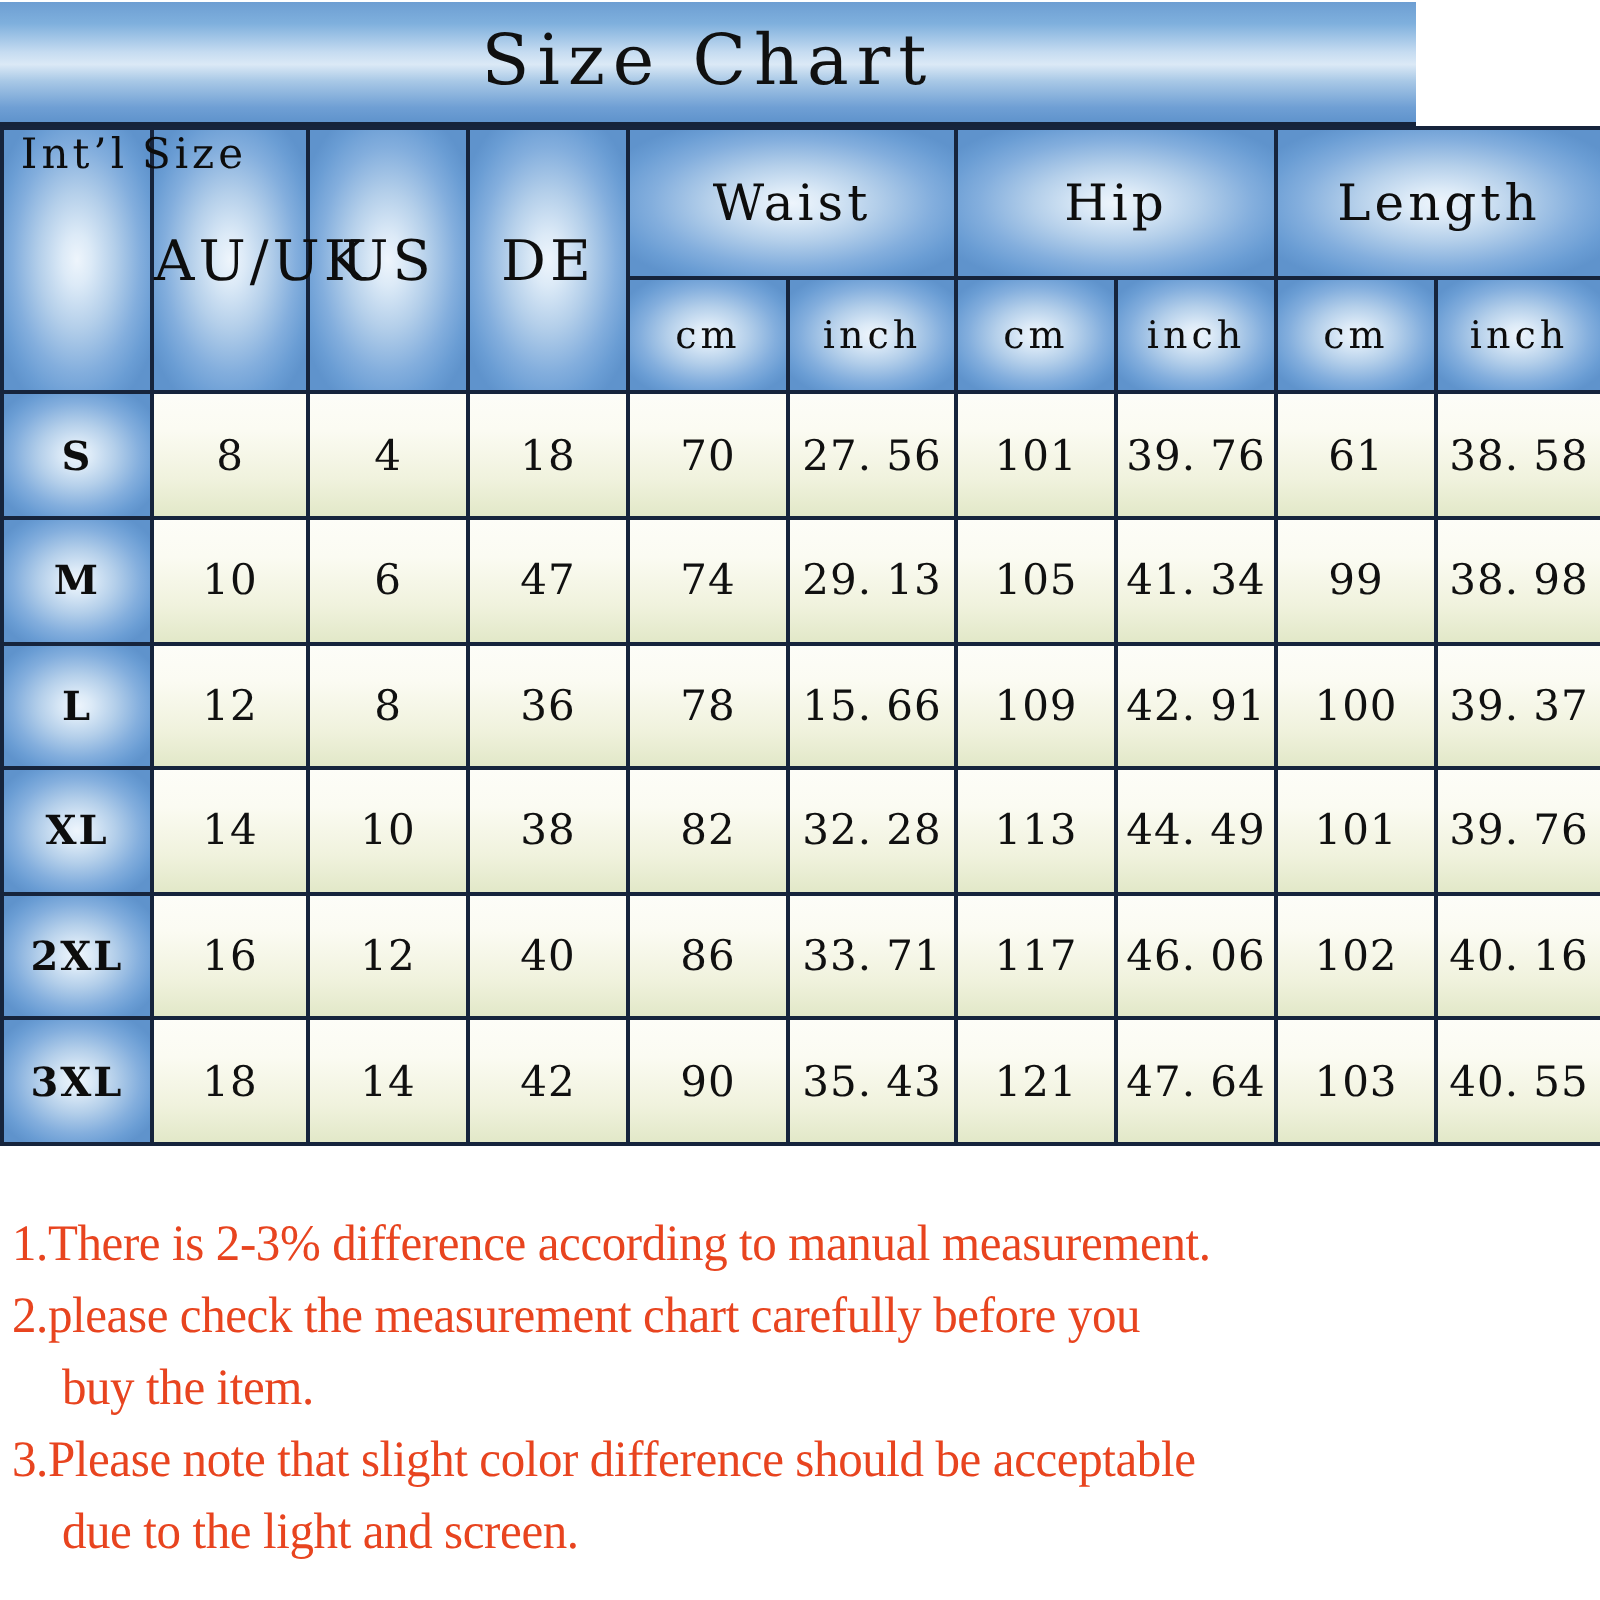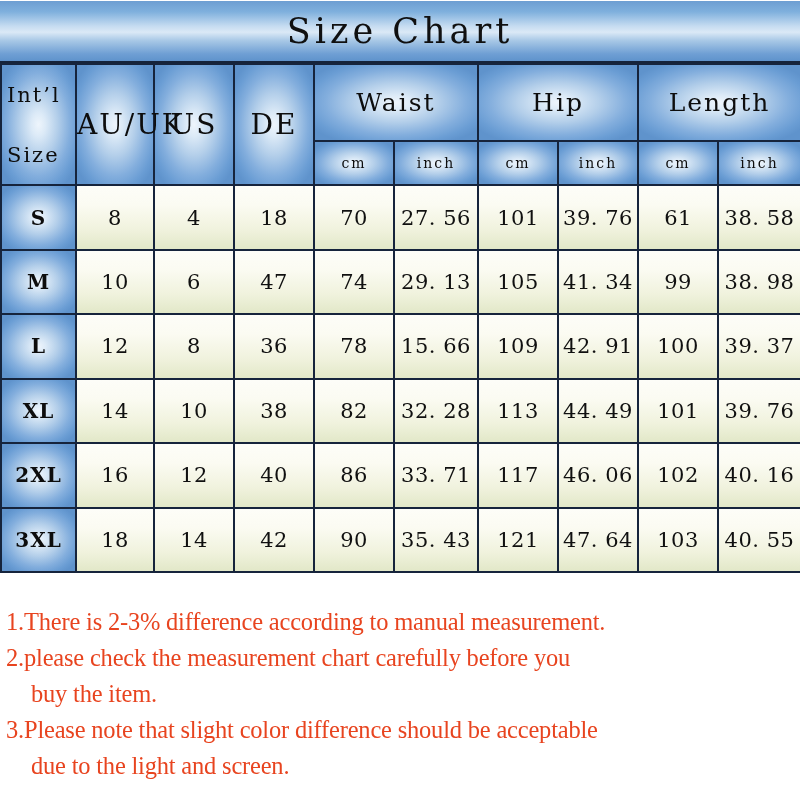--- a/index.html
+++ b/index.html
@@ -17,21 +17,21 @@
     width: 800px;
     height: 800px;
     background: #ffffff;
   }
 
   
   #title-bar {
     position: absolute;
     left: 0;
     top: 1px;
-    width: 800px;
+    width: 708px;
     height: 62px;
     background:
       linear-gradient(to bottom,
         #6d9ed2 0%,
         #7fb0dd 18%,
         #c6dcf1 42%,
         #dbe9f6 52%,
         #a8c8e6 66%,
         #6f9fd4 88%,
         #5f93cc 100%);
@@ -92,34 +92,34 @@
         #fbfbf2 30%,
         #f0f2dd 70%,
         #e2e8c8 100%);
     color: #101010;
     font-family: "DejaVu Serif", "Liberation Serif", serif;
     font-size: 21px;
     letter-spacing: 0.5px;
   }
 
   .hdr-top   { font-size: 28px; letter-spacing: 2px; }
-  .hdr-unit  { font-size: 14px; letter-spacing: 2px; }
+  .hdr-unit  { font-size: 19px; letter-spacing: 2px; }
   .hdr-group { font-size: 25px; letter-spacing: 2px; }
   .hdr-size  { font-size: 20px; letter-spacing: 1px; font-weight: bold; }
 
   
   .intl-cell { position: relative; }
   .intl-inner {
     position: absolute;
     left: 5px;
     top: 0;
     width: 120px;
     height: 100%;
     display: flex;
-    flex-direction: column;
+    flex-direction: row;
     justify-content: space-around;
     align-items: flex-start;
     text-align: left;
     pointer-events: none;
   }
   .intl-inner span {
     font-family: "DejaVu Serif", "Liberation Serif", serif;
     font-size: 21px;
     letter-spacing: 2px;
     color: #0d0d0d;

